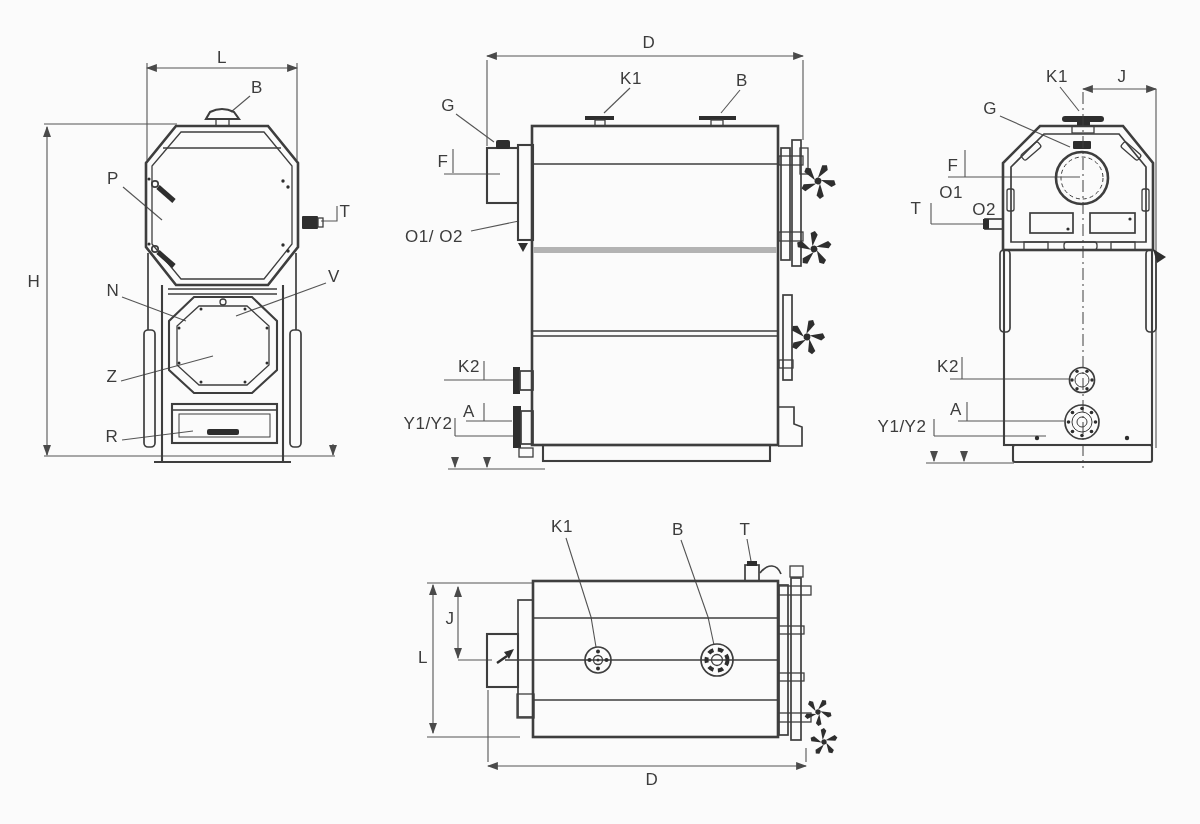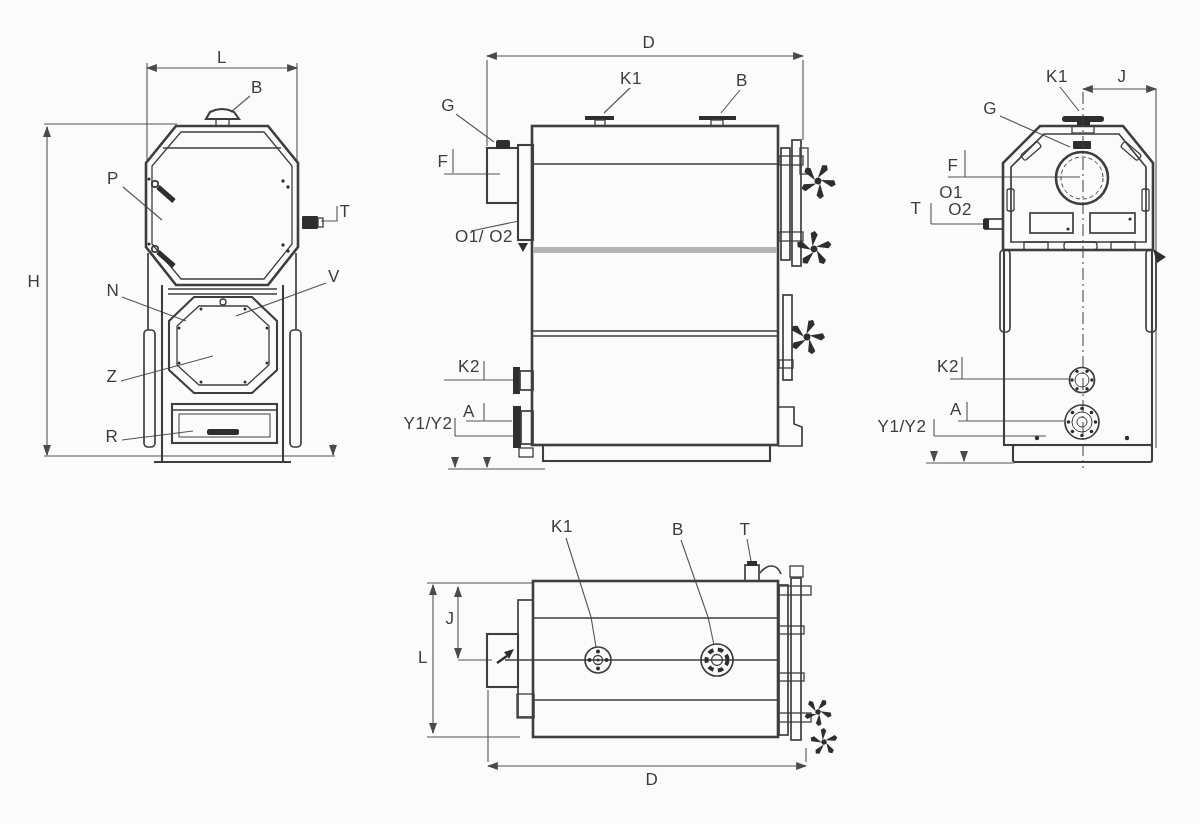--- a/index.html
+++ b/index.html
@@ -334,32 +334,32 @@
 <span class="lbl" style="left:113px;top:291px">N</span>
 <span class="lbl" style="left:334px;top:277px">V</span>
 <span class="lbl" style="left:112px;top:377px">Z</span>
 <span class="lbl" style="left:112px;top:437px">R</span>
 
 <span class="lbl" style="left:649px;top:43px">D</span>
 <span class="lbl" style="left:631px;top:79px">K1</span>
 <span class="lbl" style="left:742px;top:81px">B</span>
 <span class="lbl" style="left:448px;top:106px">G</span>
 <span class="lbl" style="left:443px;top:162px">F</span>
-<span class="lbl" style="left:484px;top:237px">O1/ O2</span>
+<span class="lbl" style="left:434px;top:237px">O1/ O2</span>
 <span class="lbl" style="left:469px;top:367px">K2</span>
 <span class="lbl" style="left:469px;top:412px">A</span>
 <span class="lbl" style="left:428px;top:424px">Y1/Y2</span>
 
 <span class="lbl" style="left:1057px;top:77px">K1</span>
 <span class="lbl" style="left:1122px;top:77px">J</span>
 <span class="lbl" style="left:990px;top:109px">G</span>
 <span class="lbl" style="left:953px;top:166px">F</span>
 <span class="lbl" style="left:916px;top:209px">T</span>
 <span class="lbl" style="left:951px;top:193px">O1</span>
-<span class="lbl" style="left:960px;top:210px">O2</span>
+<span class="lbl" style="left:984px;top:210px">O2</span>
 <span class="lbl" style="left:948px;top:367px">K2</span>
 <span class="lbl" style="left:956px;top:410px">A</span>
 <span class="lbl" style="left:902px;top:427px">Y1/Y2</span>
 
 <span class="lbl" style="left:562px;top:527px">K1</span>
 <span class="lbl" style="left:678px;top:530px">B</span>
 <span class="lbl" style="left:745px;top:530px">T</span>
 <span class="lbl" style="left:450px;top:619px">J</span>
 <span class="lbl" style="left:423px;top:658px">L</span>
 <span class="lbl" style="left:652px;top:780px">D</span>

